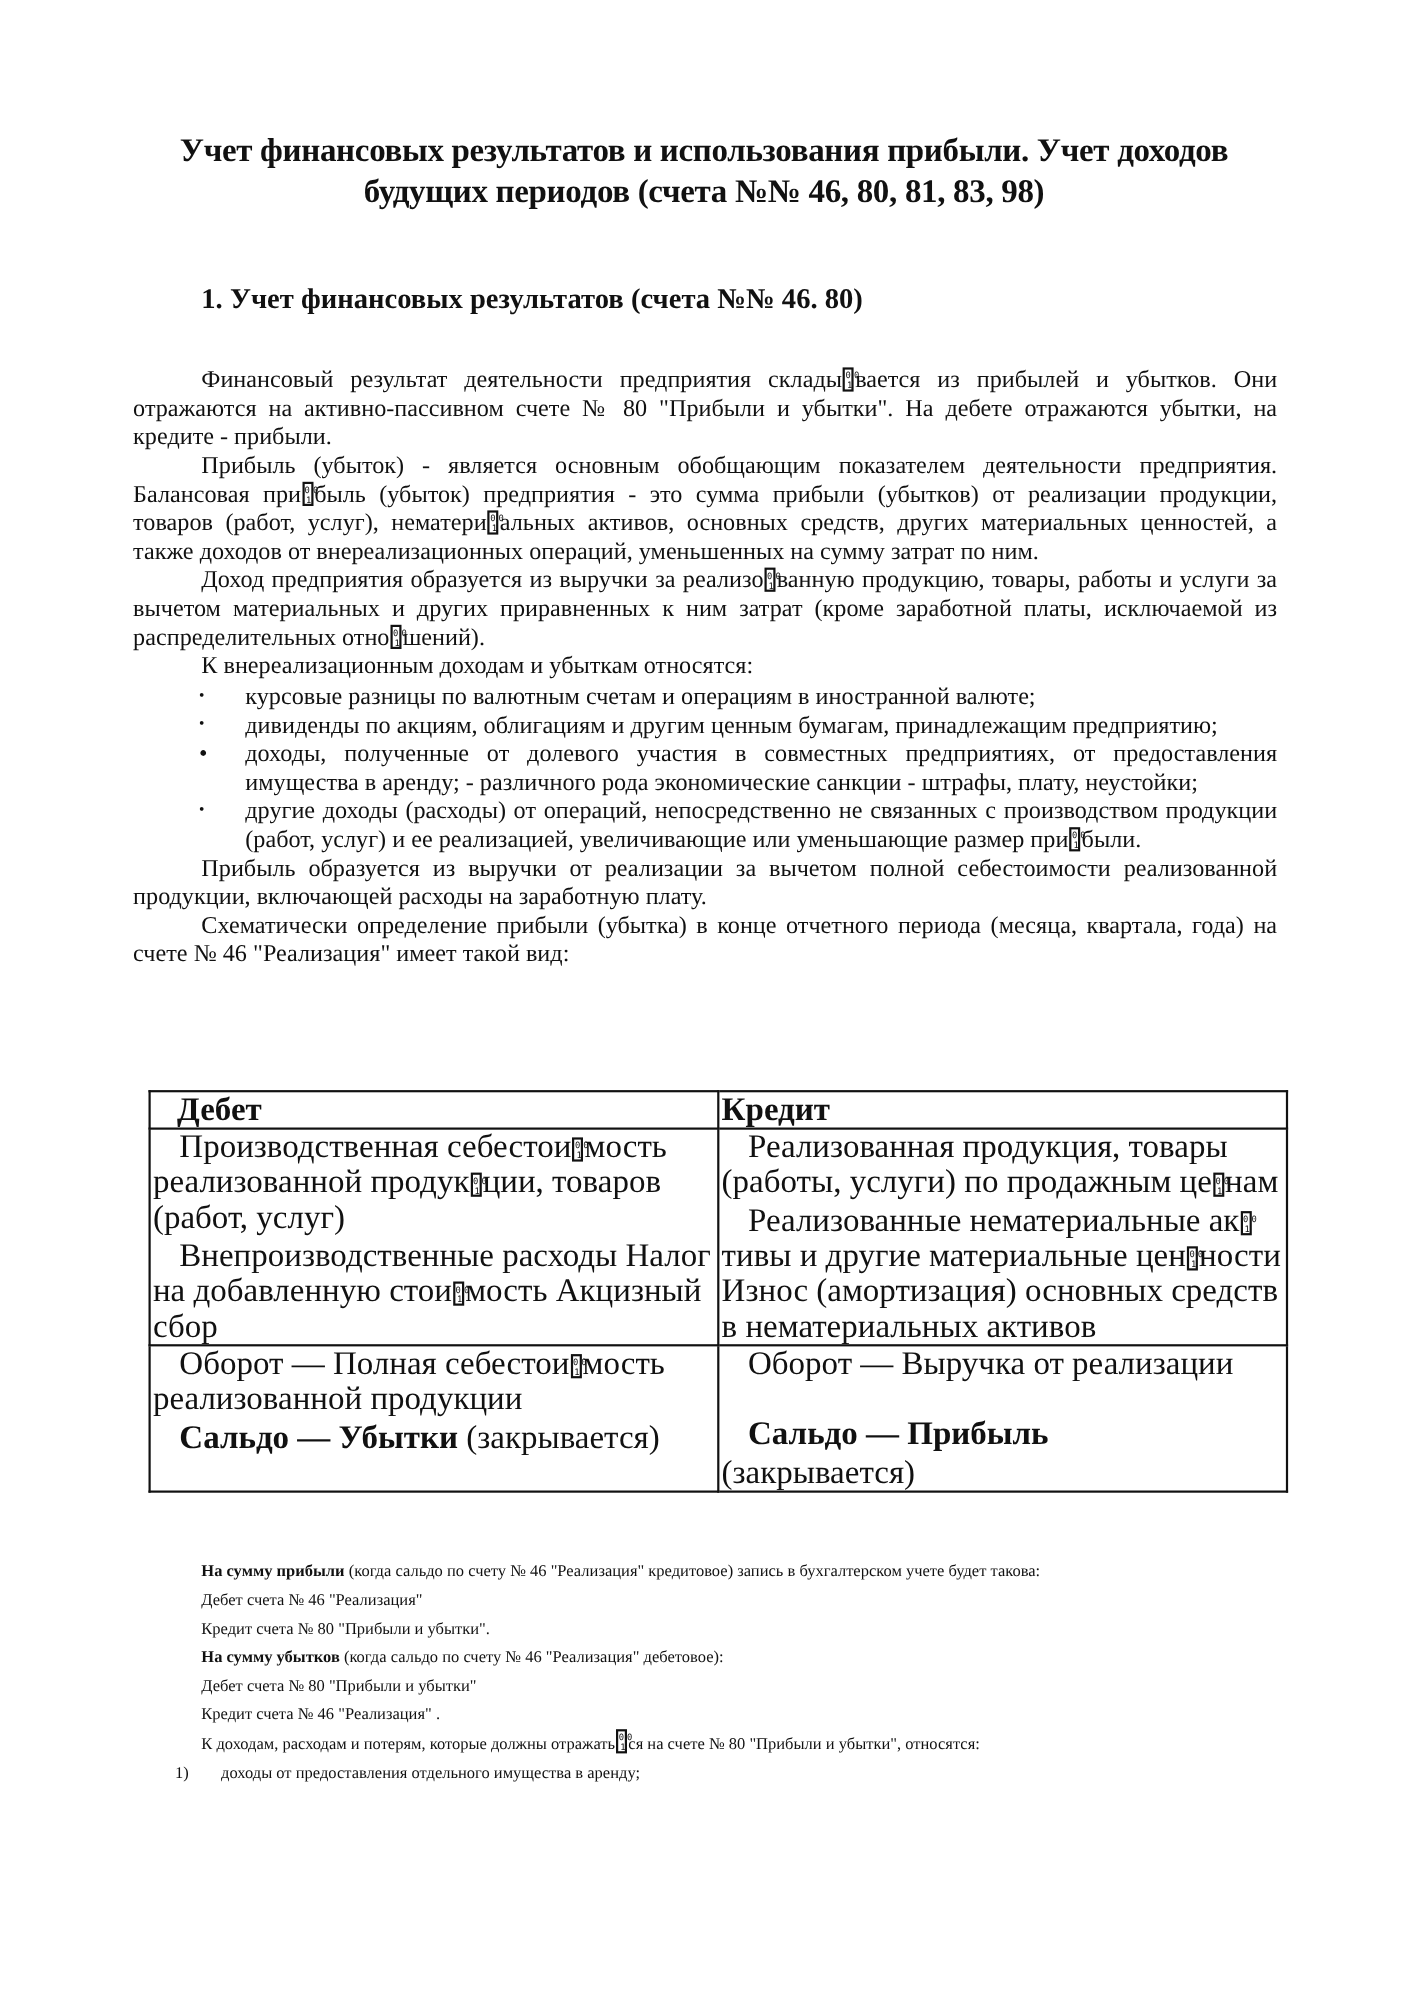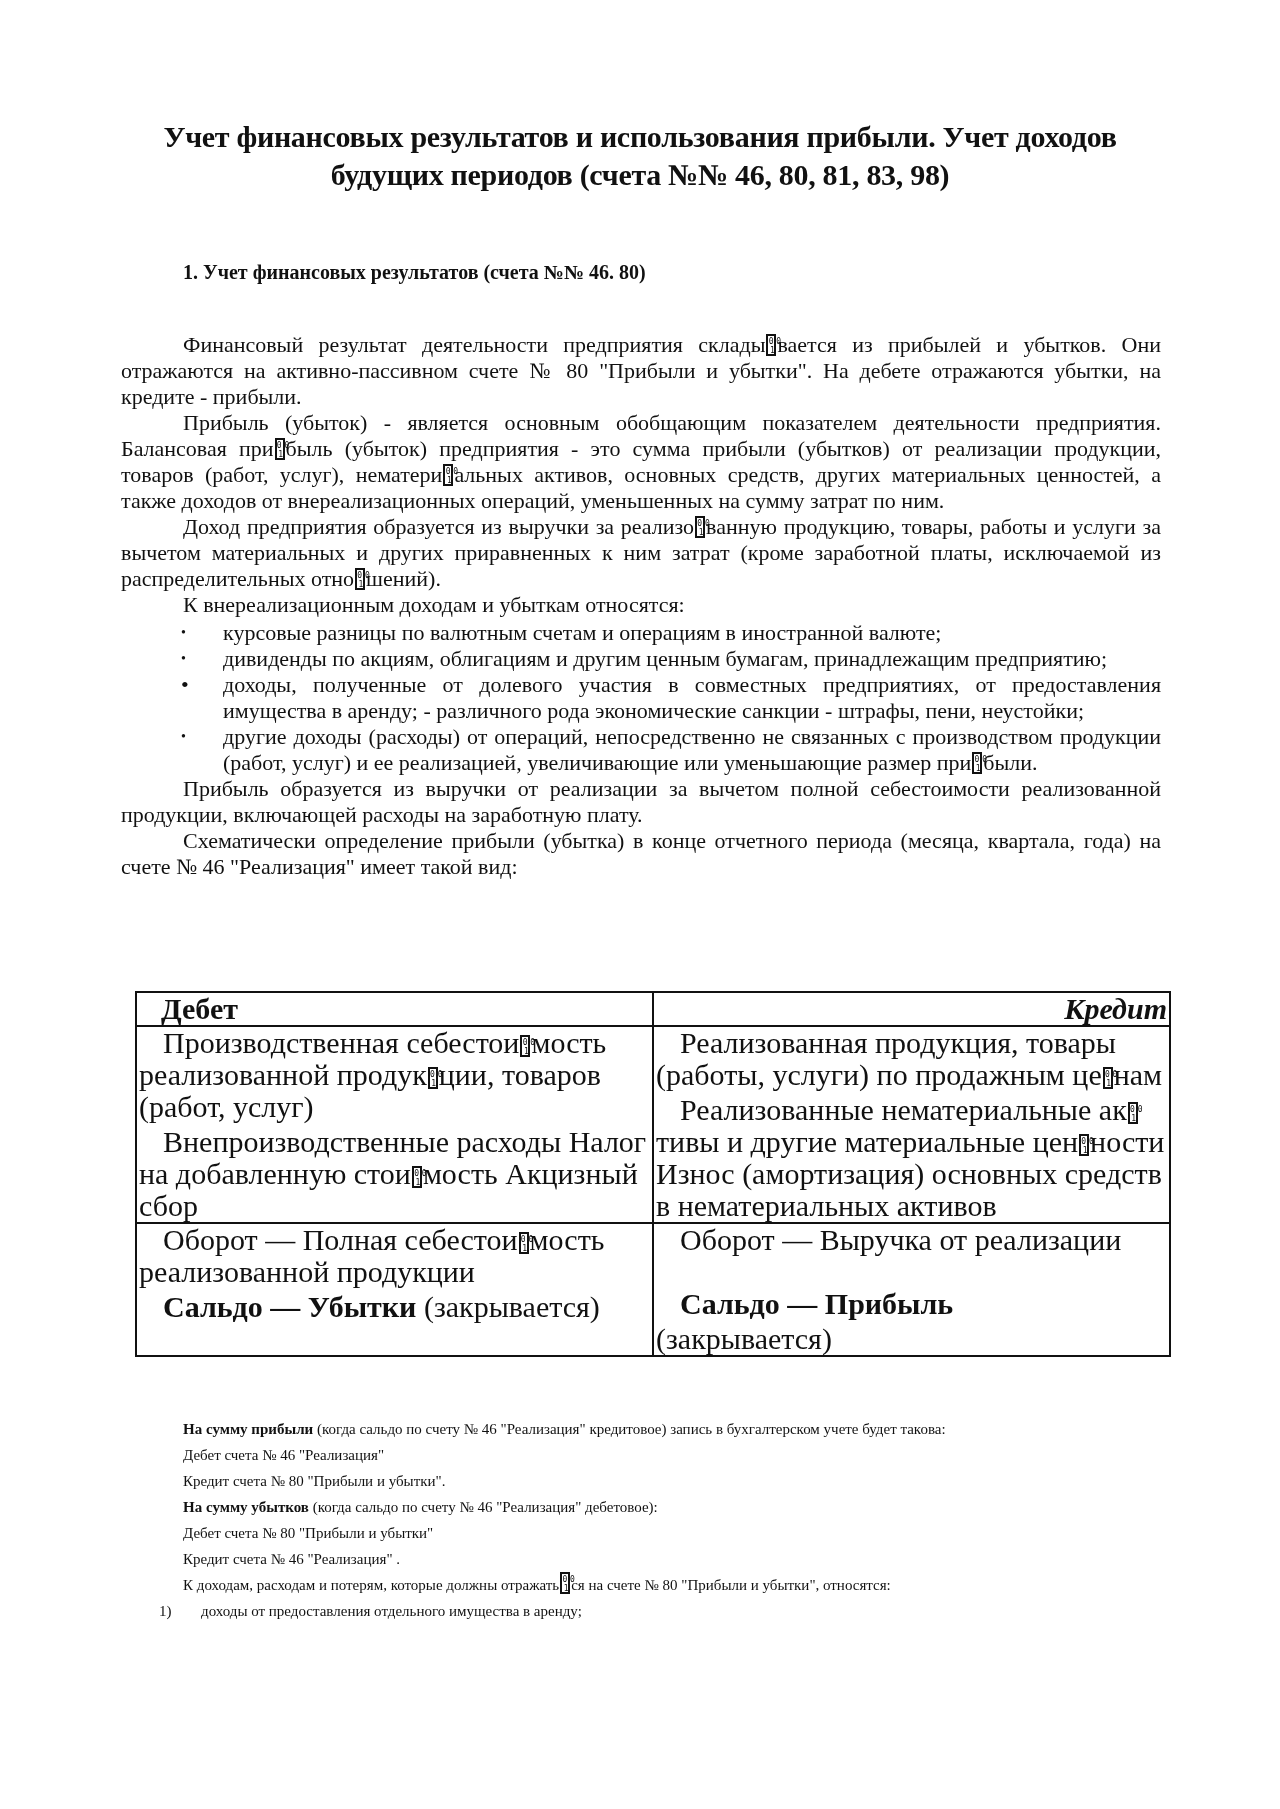--- a/index.html
+++ b/index.html
@@ -1,36 +1,36 @@
 <!DOCTYPE html>
 <html><head>
 <meta charset="utf-8">
 <style>
   html, body { margin: 0; padding: 0; background: #ffffff; }
   body { width: 1280px; height: 1809px; position: relative; overflow: hidden;
          font-family: "Liberation Serif", "DejaVu Serif", serif; color: #111; }
   .page { position: absolute; left: 0; top: 0; width: 1280px; height: 1763px; }
   .title { position: absolute; left: 120px; width: 1040px; top: 118px; text-align: center;
            font-weight: bold; font-size: 30px; line-height: 38px; letter-spacing: -0.3px; }
-  .section { position: absolute; left: 183px; top: 256px; font-weight: bold; font-size: 20px; line-height: 32px; }
+  .section { position: absolute; left: 183px; top: 256px; font-weight: bold; font-size: 26px; line-height: 32px; }
   .body { position: absolute; left: 121px; width: 1040px; top: 332px; font-size: 22px; line-height: 26px; }
   .p { text-align: justify; margin: 0; }
   .ind { text-indent: 62px; }
   .bl { margin: 0 0 0 0; padding-left: 102px; position: relative; text-align: justify; }
   .bl .dot { position: absolute; left: 60px; top: 0; }
   .gbox { display: inline-block; width: 10px; height: 22px; border: 2px solid #111; vertical-align: -4px;
           position: relative; font-family: "DejaVu Sans Mono", monospace; font-size: 8px; line-height: 9px;
           text-align: center; text-indent: 0; box-sizing: border-box; margin: 0 1px; }
   .gbox::before { content: "0 0"; position: absolute; left: -1px; top: 1px; width: 14px; letter-spacing: -1px; }
   .gbox::after { content: "1"; position: absolute; left: 0; top: 10px; width: 8px; }
   table.acct { position: absolute; left: 135px; top: 991px; width: 1036px; border-collapse: collapse;
                font-size: 30px; line-height: 32px; }
   table.acct td { border: 2px solid #111; vertical-align: top; padding: 0 2px; width: 50%; }
   .th-l { font-weight: bold; padding-left: 24px !important; }
-  .th-r { font-weight: bold; text-align: right; font-style: italic; }
+  .th-r { font-weight: bold; text-align: left; }
   .cp { margin: 0; text-indent: 24px; }
   .cp + .cp { margin-top: 3px; }
   .gap { height: 32px; }
   .lower { position: absolute; left: 121px; width: 1040px; top: 1416px; font-size: 15px; line-height: 26px; }
   .num { padding-left: 38px; }
   .num .n { display: inline-block; width: 42px; }
   b { font-weight: bold; margin-top: 36px; }
 </style>
 </head>
 <body>
@@ -48,21 +48,21 @@
     <div class="bl" style="margin-top:2px">
       <span class="dot" style="font-size:14px">•</span>
       <span>курсовые разницы по валютным счетам и операциям в иностранной валюте;</span>
     </div>
     <div class="bl">
       <span class="dot" style="font-size:14px">•</span>
       <span>дивиденды по акциям, облигациям и другим ценным бумагам, принадлежащим предприятию;</span>
     </div>
     <div class="bl">
       <span class="dot" style="font-size:22px">•</span>
-      <span>доходы, полученные от долевого участия в совместных предприятиях, от предоставления имущества в аренду; - различного рода экономические санкции - штрафы, пени, неустойки;</span>
+      <span>доходы, полученные от долевого участия в совместных предприятиях, от предоставления имущества в аренду; - различного рода экономические санкции - штрафы, плату, неустойки;</span>
     </div>
     <div class="bl">
       <span class="dot" style="font-size:14px">•</span>
       <span>другие доходы (расходы) от операций, непосредственно не связанных с производством продукции (работ, услуг) и ее реализацией, увеличивающие или уменьшающие размер при<span class="gbox"></span>были.</span>
     </div>
 
     <p class="p ind">Прибыль образуется из выручки от реализации за вычетом полной себестоимости реализованной продукции, включающей расходы на заработную плату.</p>
     <p class="p ind">Схематически определение прибыли (убытка) в конце отчетного периода (месяца, квартала, года) на счете № 46 "Реализация" имеет такой вид:</p>
   </div>
 

